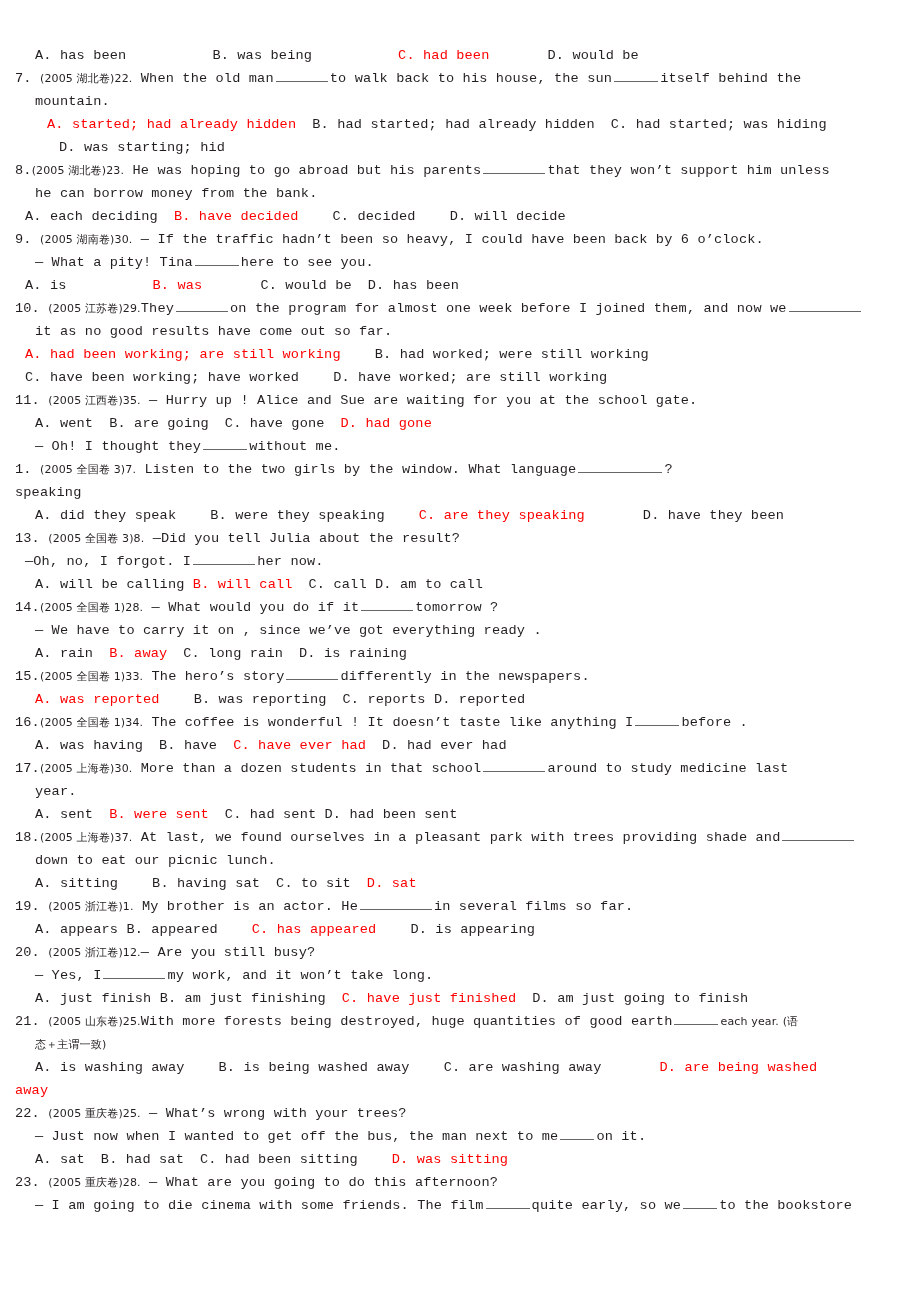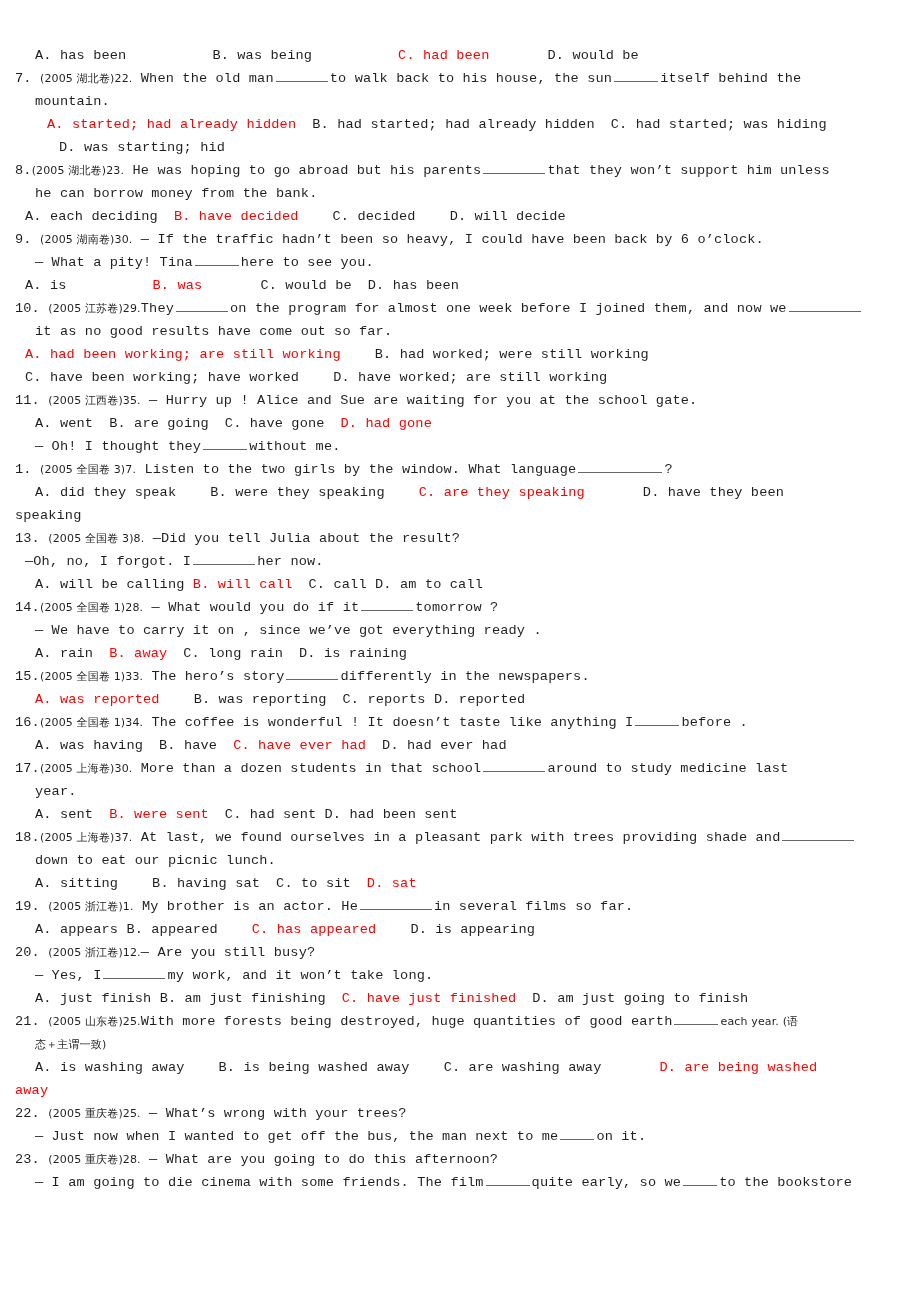--- a/index.html
+++ b/index.html
@@ -118,22 +118,22 @@
     </div>
 
     <div class="q">
       <div class="line hang"><span>11.</span> <span class="cn">(2005 江西卷)35.</span> <span>— Hurry up ! Alice and Sue are waiting for you at the school gate.</span></div>
       <div class="line ind2"><span>A. went</span><span class="gap-s"></span><span>B. are going</span><span class="gap-s"></span><span>C. have gone</span><span class="gap-s"></span><span class="red">D. had gone</span></div>
       <div class="line ind2"><span>— Oh! I thought they</span><span class="blank b4"></span><span>without me.</span></div>
     </div>
 
     <div class="q">
       <div class="line hang"><span>1.</span> <span class="cn">(2005 全国卷 3)7.</span> <span>Listen to the two girls by the window. What language</span><span class="blank b8"></span><span>?</span></div>
+      <div class="line ind0">speaking</div>
       <div class="line ind2"><span>A. did they speak</span><span class="gap-m"></span><span>B. were they speaking</span><span class="gap-m"></span><span class="red">C. are they speaking</span><span class="gap-l"></span><span>D. have they been</span></div>
-      <div class="line ind0">speaking</div>
     </div>
 
     <div class="q">
       <div class="line hang"><span>13.</span> <span class="cn">(2005 全国卷 3)8.</span> <span>—Did you tell Julia about the result?</span></div>
       <div class="line ind1"><span>—Oh, no, I forgot. I</span><span class="blank b6"></span><span>her now.</span></div>
       <div class="line ind2"><span>A. will be calling</span> <span class="red">B. will call</span><span class="gap-s"></span><span>C. call</span> <span>D. am to call</span></div>
     </div>
 
     <div class="q">
       <div class="line hang2"><span>14.</span><span class="cn">(2005 全国卷 1)28.</span> <span>— What would you do if it</span><span class="blank b5"></span><span>tomorrow ?</span></div>
@@ -177,20 +177,21 @@
     <div class="q">
       <div class="line hang"><span>21.</span> <span class="cn">(2005 山东卷)25.</span><span>With more forests being destroyed, huge quantities of good earth</span><span class="blank b4"></span><span class="cn">each year. (语</span></div>
       <div class="line ind2 cn">态＋主谓一致)</div>
       <div class="line ind2"><span>A. is washing away</span><span class="gap-m"></span><span>B. is being washed away</span><span class="gap-m"></span><span>C. are washing away</span><span class="gap-l"></span><span class="red">D. are being washed</span></div>
       <div class="line ind0 red">away</div>
     </div>
 
     <div class="q">
       <div class="line hang"><span>22.</span> <span class="cn">(2005 重庆卷)25.</span> <span>— What’s wrong with your trees?</span></div>
       <div class="line ind2"><span>— Just now when I wanted to get off the bus, the man next to me</span><span class="blank b3"></span><span>on it.</span></div>
+      <div class="line ind2"><span>A. sat</span><span class="gap-s"></span><span>B. had sat</span><span class="gap-s"></span><span>C. had been sitting</span><span class="gap-m"></span><span class="red">D. was sitting</span></div>
     </div>
 
     <div class="q">
       <div class="line hang"><span>23.</span> <span class="cn">(2005 重庆卷)28.</span> <span>— What are you going to do this afternoon?</span></div>
       <div class="line ind2"><span>— I am going to die cinema with some friends. The film</span><span class="blank b4"></span><span>quite early, so we</span><span class="blank b3"></span><span>to the bookstore</span></div>
     </div>
 
   </div>
 </div>
 

